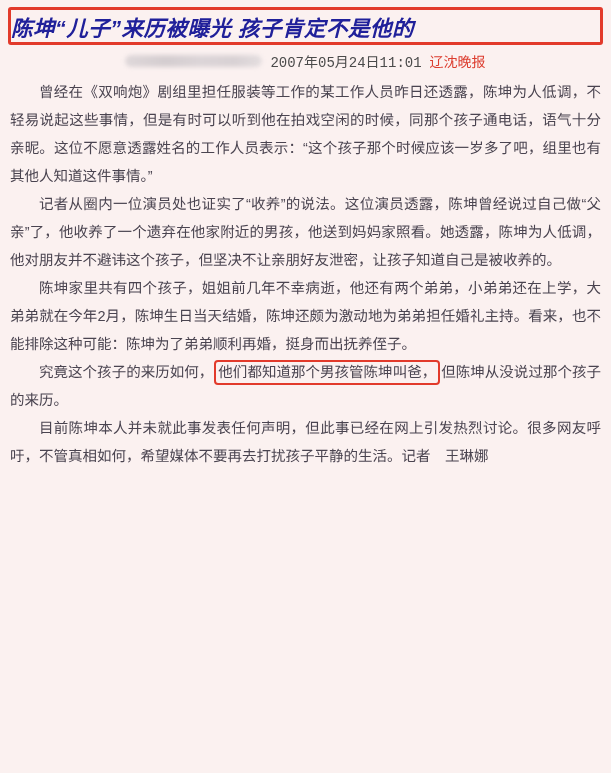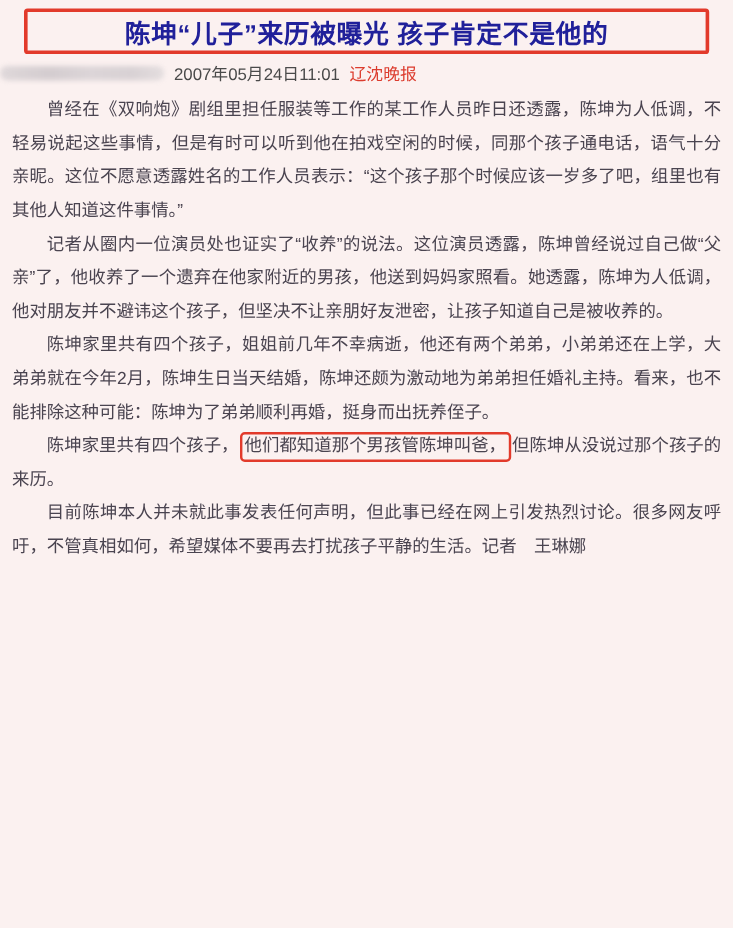--- a/index.html
+++ b/index.html
@@ -11,32 +11,33 @@
     --srcred:#dc3c2e;
   }
   html,body{margin:0;padding:0;}
   body{background:#fff;}
   .page{
     width:611px;height:773px;overflow:hidden;box-sizing:border-box;
     background:var(--bg);
     font-family:"Liberation Sans","DejaVu Sans",sans-serif;
   }
   .headline-box{
-    margin:7px 20px 0;height:32px;
+    margin:7px 8px 0;height:32px;
     border:3px solid var(--red);border-radius:3px;
-    display:flex;align-items:center;justify-content:center;
+    display:flex;align-items:center;
     background:var(--bg);
+    font-style:italic;
   }
   .headline{
     color:var(--navy);font-size:21.5px;font-weight:bold;letter-spacing:.5px;
     white-space:nowrap;
   }
   .date-row{
     margin-top:7px;height:18px;
-    display:flex;align-items:center;gap:8px;
+    display:flex;align-items:center;justify-content:center;gap:8px;font-family:Liberation Mono, monospace;
   }
   .blur-block{
     width:137px;height:12px;border-radius:6px;
     background:linear-gradient(90deg,#d6d0d3 0%,#c7c1c5 30%,#d2ccd0 55%,#cdc7cb 80%,#ddd8da 100%);
     filter:blur(2px);opacity:.75;
   }
   .pub-date{font-size:14px;color:#4a4a4a;}
   .source{font-size:14px;color:var(--srcred);text-decoration:none;}
   .article{
     margin:8px 10px 0;
@@ -75,18 +76,18 @@
 
 
     <p>曾经在《双响炮》剧组里担任服装等工作的某工作人员昨日还透露，陈坤为人低调，不轻易说起这些事情，但是有时可以听到他在拍戏空闲的时候，同那个孩子通电话，语气十分亲昵。这位不愿意透露姓名的工作人员表示：“这个孩子那个时候应该一岁多了吧，组里也有其他人知道这件事情。”</p>
 
     <p>记者从圈内一位演员处也证实了“收养”的说法。这位演员透露，陈坤曾经说过自己做“父亲”了，他收养了一个遗弃在他家附近的男孩，他送到妈妈家照看。她透露，陈坤为人低调，他对朋友并不避讳这个孩子，但坚决不让亲朋好友泄密，让孩子知道自己是被收养的。</p>
 
 
     <p>陈坤家里共有四个孩子，姐姐前几年不幸病逝，他还有两个弟弟，小弟弟还在上学，大弟弟就在今年2月，陈坤生日当天结婚，陈坤还颇为激动地为弟弟担任婚礼主持。看来，也不能排除这种可能：陈坤为了弟弟顺利再婚，挺身而出抚养侄子。</p>
 
 
-    <p><span>陈坤家里共有四个孩子，</span><span class="hl">他们都知道那个男孩管陈坤叫爸，</span><span>但陈坤从没说过那个孩子的来历。</span></p>
+    <p><span>究竟这个孩子的来历如何，</span><span class="hl">他们都知道那个男孩管陈坤叫爸，</span><span>但陈坤从没说过那个孩子的来历。</span></p>
 
     <p>目前陈坤本人并未就此事发表任何声明，但此事已经在网上引发热烈讨论。很多网友呼吁，不管真相如何，希望媒体不要再去打扰孩子平静的生活。记者　王琳娜</p>
 
   </div>
 </div>
 
 </body></html>

